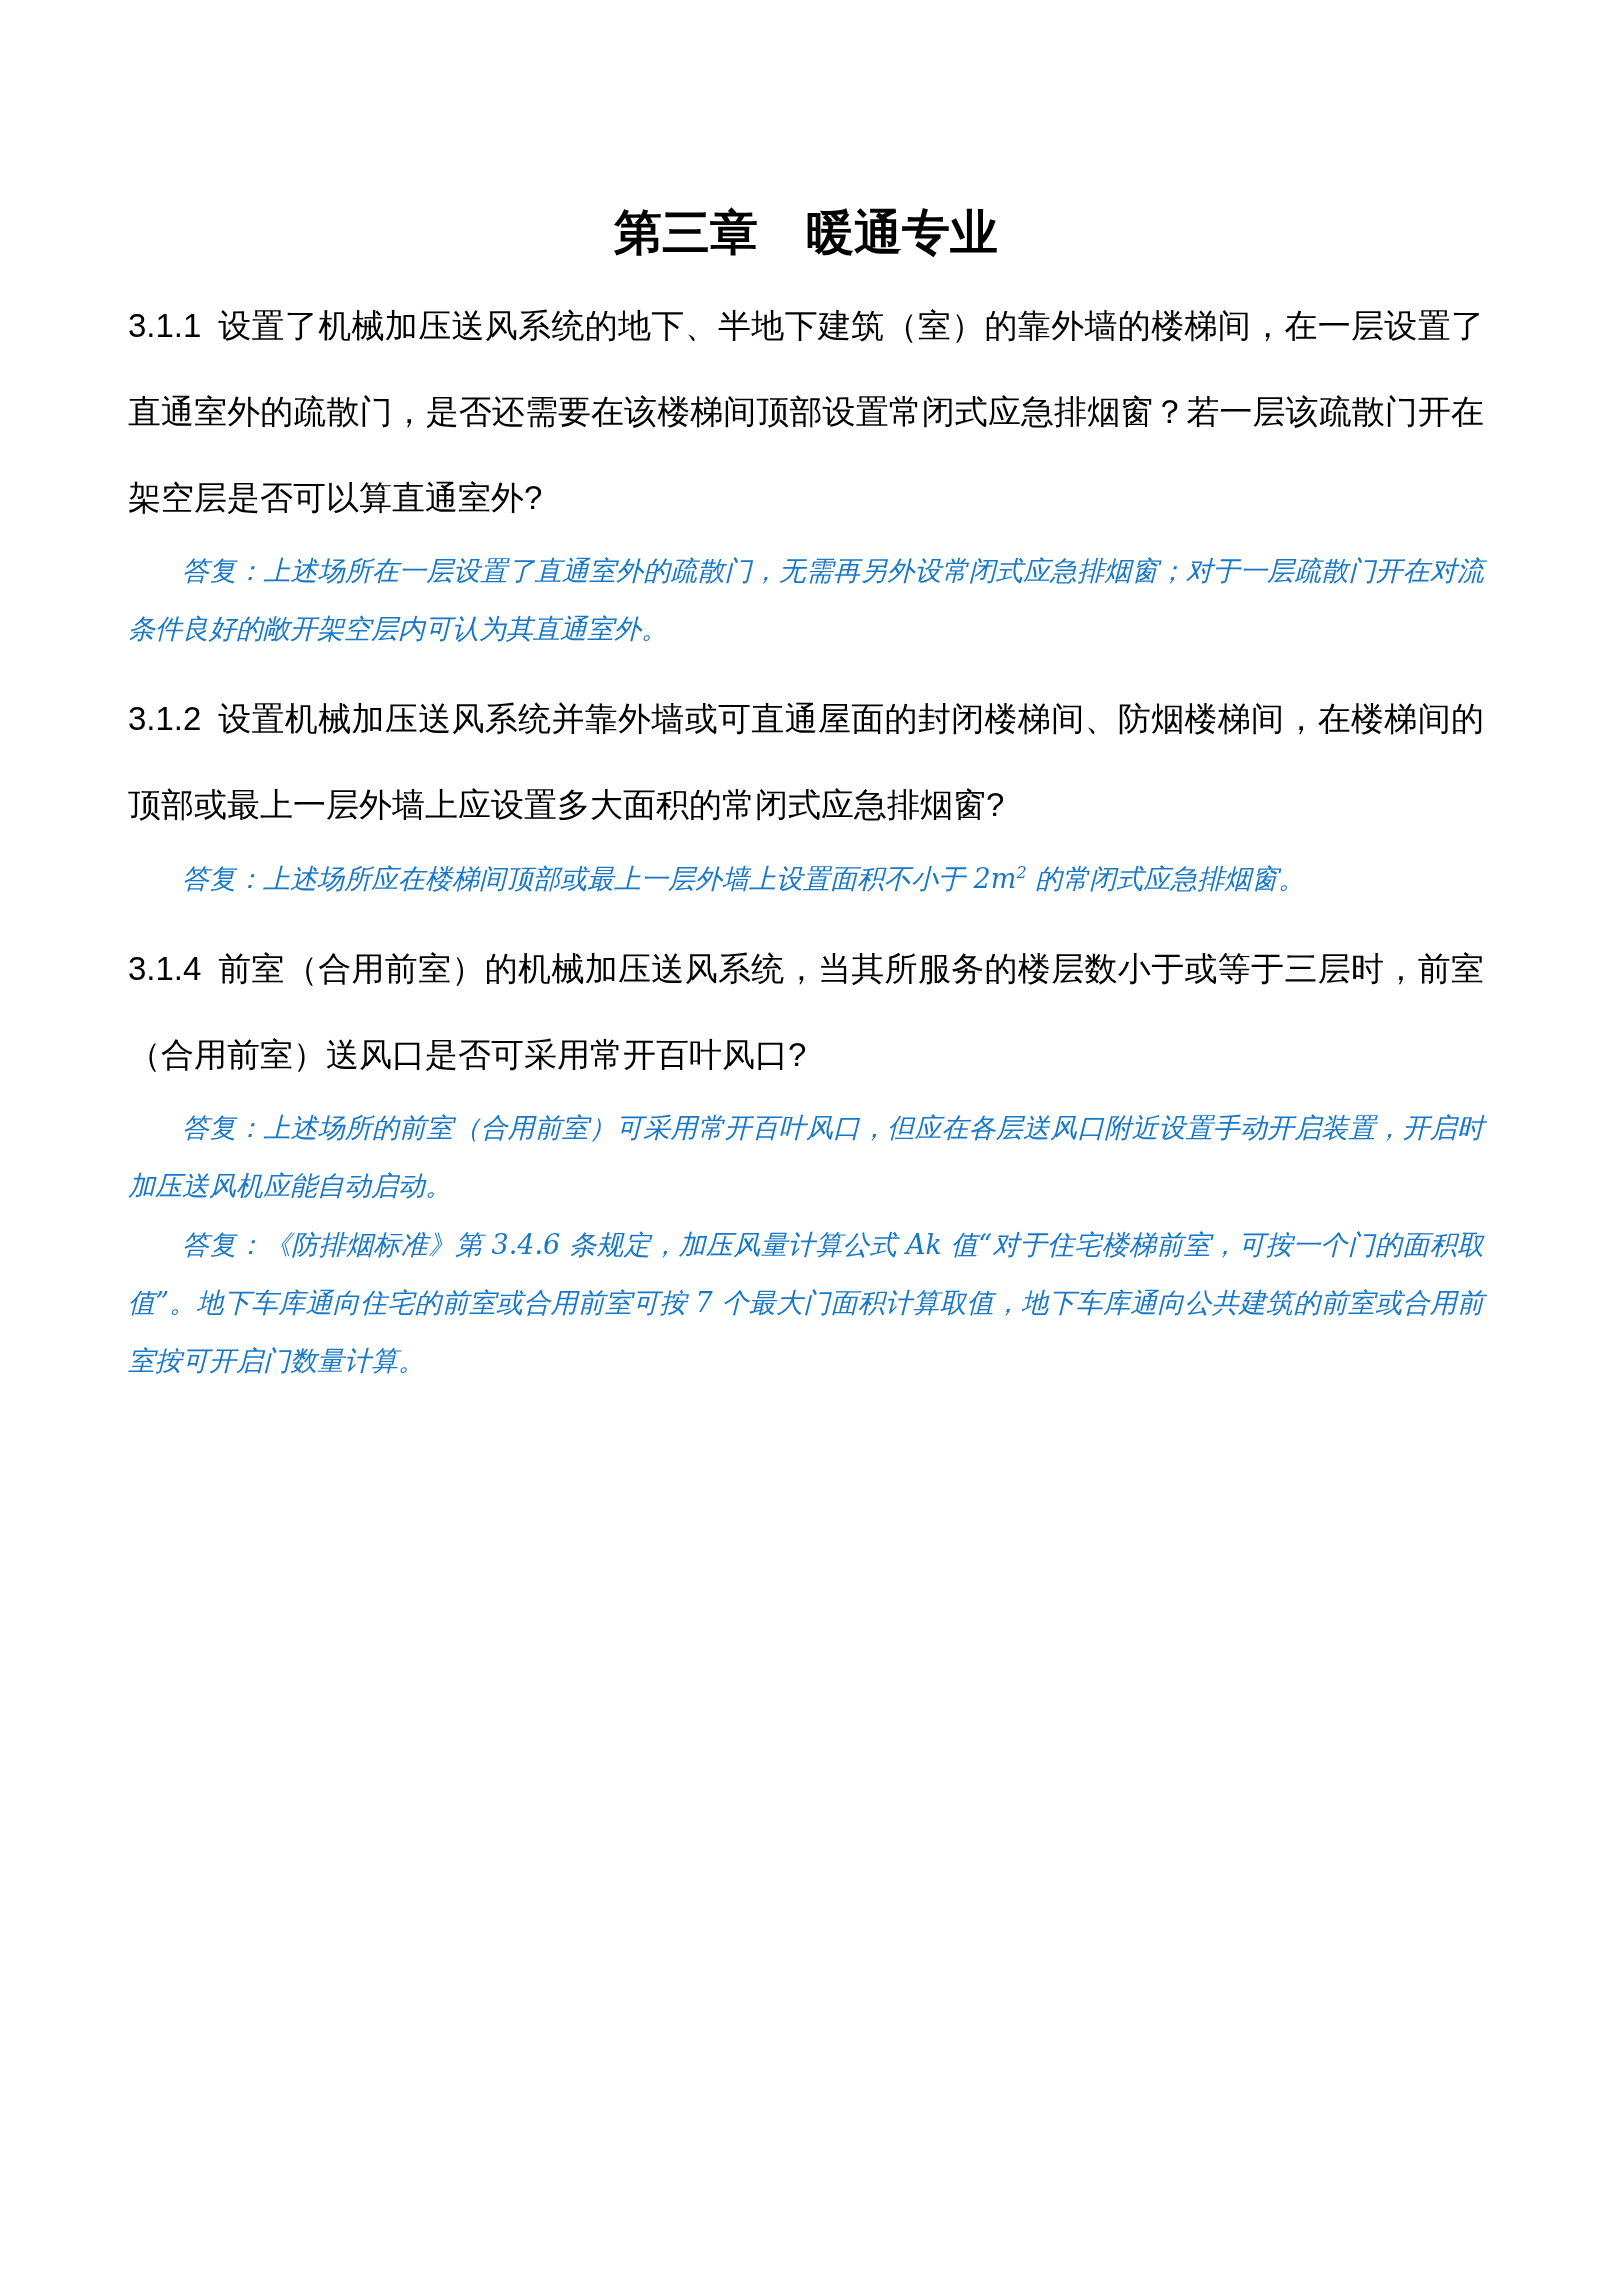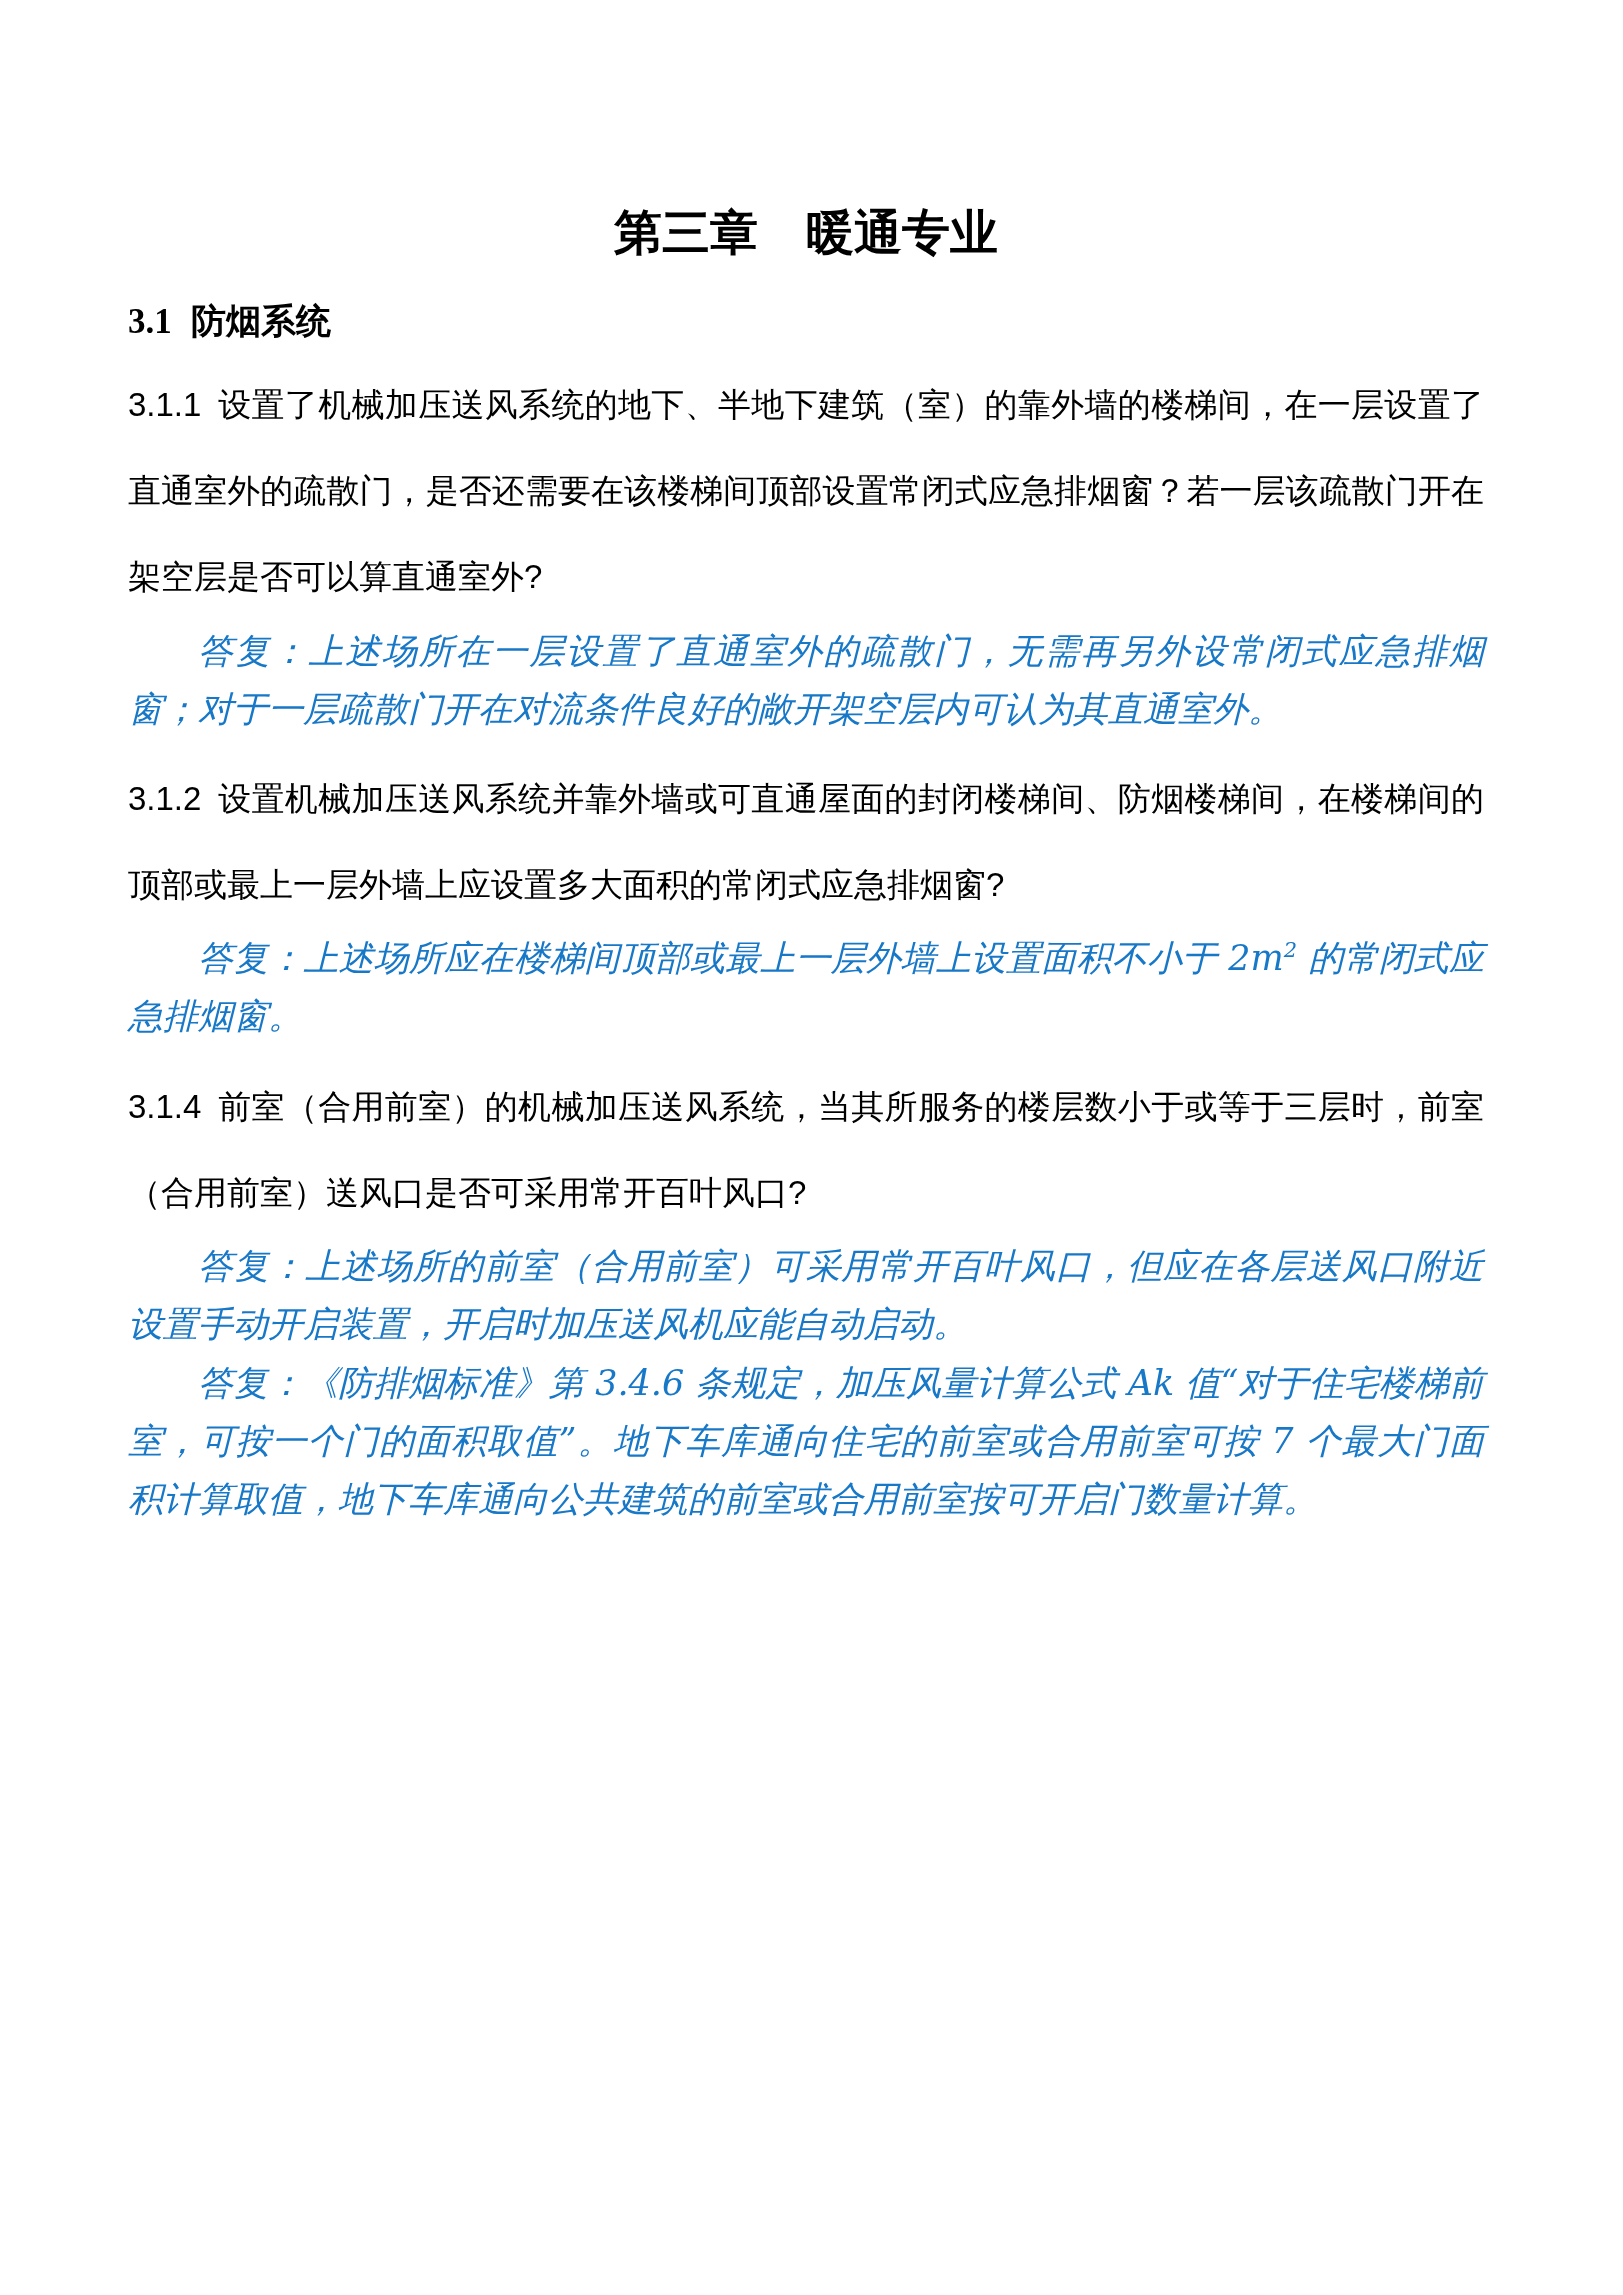--- a/index.html
+++ b/index.html
@@ -46,21 +46,21 @@
     text-align: justify;
     color: #000000;
   }
   .question .q-num {
     margin-right: 0.5em;
   }
   .answer {
     margin: 1.3px 0 0 0;
     font-family: "DejaVu Serif", serif;
     font-style: italic;
-    font-size: 35px;
+    font-size: 27px;
     line-height: 58px;
     text-align: justify;
     text-indent: 2em;
     color: #1878C8;
   }
   .answer sup {
     font-size: 60%;
     line-height: 0;
   }
   .page-number {
@@ -74,23 +74,20 @@
     color: #000000;
   }
 </style>
 </head>
 <body>
 
 <div class="page">
 
   <h1 class="chapter-title">第三章　暖通专业</h1>
 
-  <h2 class="section-heading">
-    <span class="sec-num">3.1</span><span>防烟系统</span>
-  </h2>
 
   <div class="qa-block">
     <p class="question">
       <span class="q-num">3.1.1</span><span>设置了机械加压送风系统的地下、半地下建筑（室）的靠外墙的楼梯间，在一层设置了直通室外的疏散门，是否还需要在该楼梯间顶部设置常闭式应急排烟窗？若一层该疏散门开在架空层是否可以算直通室外?</span>
     </p>
     <p class="answer">答复：上述场所在一层设置了直通室外的疏散门，无需再另外设常闭式应急排烟窗；对于一层疏散门开在对流条件良好的敞开架空层内可认为其直通室外。</p>
   </div>
 
   <div class="qa-block">
     <p class="question">

